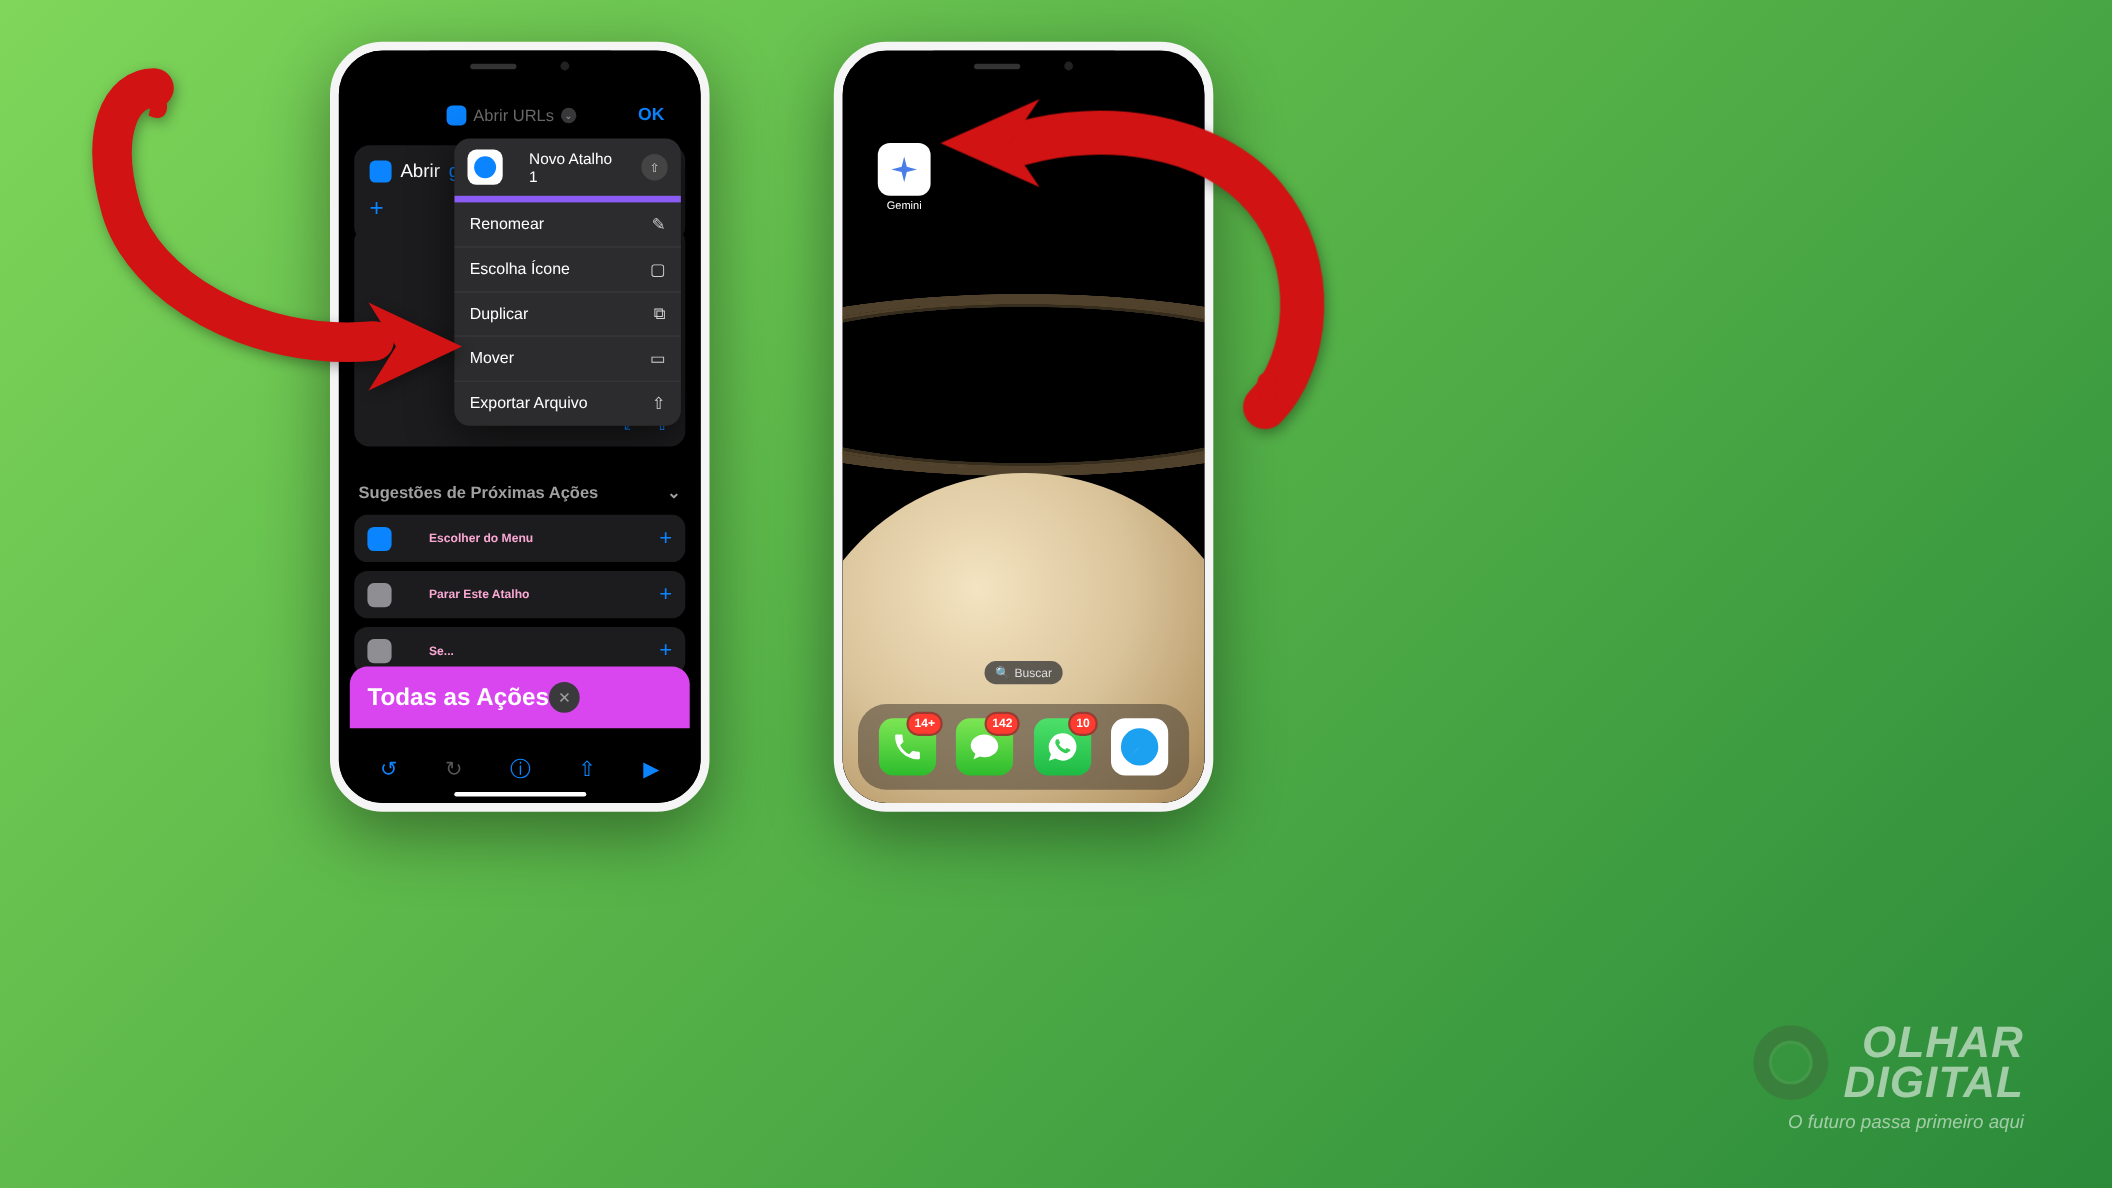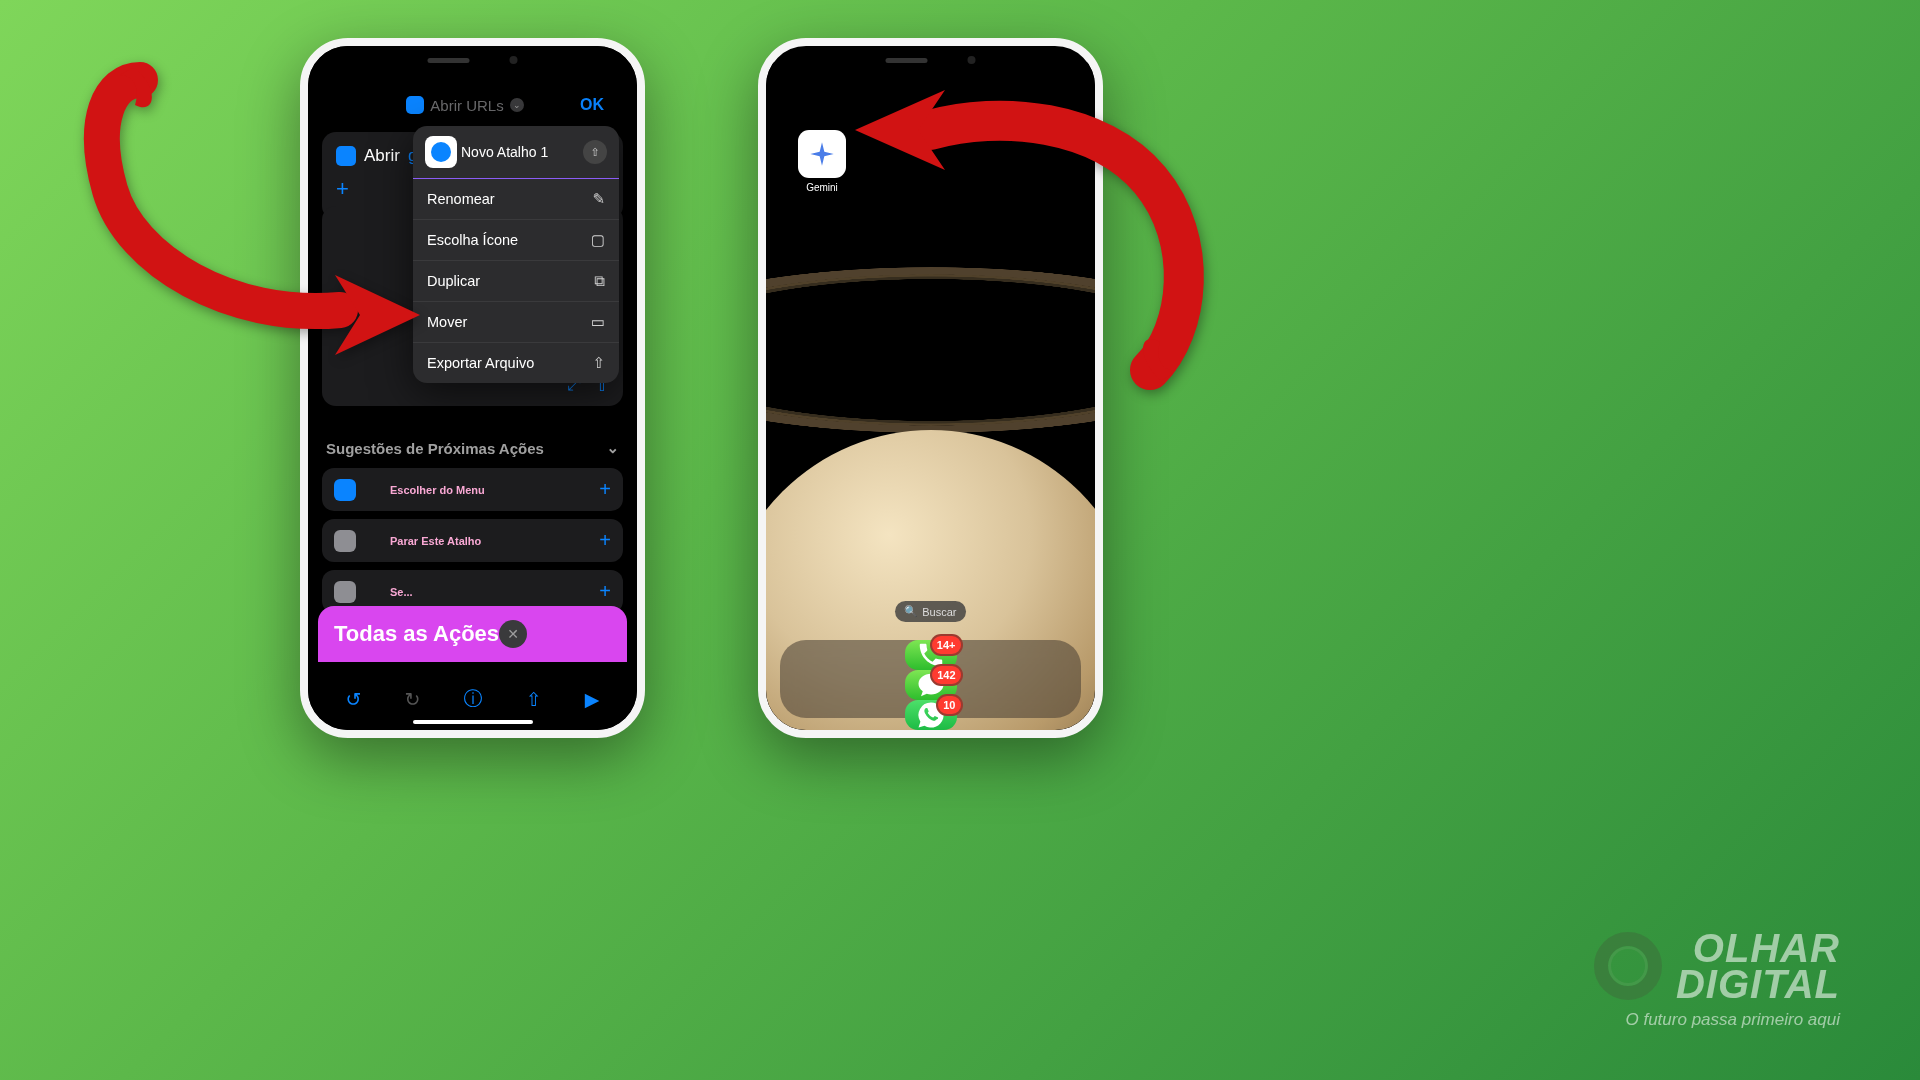--- a/index.html
+++ b/index.html
@@ -44,21 +44,21 @@
 .action-card .row1 .verb { color:#fff; }
 .action-card .row1 .link { color:#0a84ff; }
 .action-card .plus { margin-top:10px; color:#0a84ff; font-size: 22px; font-weight:300; }
 
 .context-menu {
   position: absolute; top: 80px; left: 105px; width: 206px;
   background: #2c2c2e; border-radius: 14px; overflow: hidden;
   box-shadow: 0 10px 40px rgba(0,0,0,0.6);
   z-index: 20;
 }
-.cm-head { display:flex; align-items:center; gap:4px; padding: 10px 12px; border-bottom: 1px solid #8b5cf6; }
+.cm-head { display:flex; align-items:center; gap:24px; padding: 10px 12px; border-bottom: 6px solid #8b5cf6; }
 .cm-head-icon { width: 32px; height: 32px; background:#fff; border-radius:8px; display:flex;align-items:center;justify-content:center; }
 .cm-head-icon::after{content:""; width:20px;height:20px;border-radius:50%;background:#0a84ff;}
 .cm-head-title { color:#fff; font-size: 14px; flex:1; }
 .cm-head-share { width: 24px; height: 24px; border-radius:50%; background:#444; display:flex;align-items:center;justify-content:center; color:#ccc; font-size:11px;}
 .cm-item { display:flex; align-items:center; justify-content:space-between; padding: 11px 14px; border-bottom: 1px solid #3a3a3c; color:#fff; font-size: 14.5px; }
 .cm-item:last-child{border-bottom:none;}
 .cm-item .mi-icon { color:#d0d0d0; font-size: 15px; }
 
 .dimmed-area { position:absolute; top: 160px; left:14px; right:14px; height: 200px; background:#1c1c1e; border-radius:14px; }
 .dimmed-area .bl-corner { position:absolute; bottom:10px; right:14px; display:flex; gap:14px; color:#0a84ff; font-size:17px;}
@@ -96,21 +96,21 @@
 }
 .app-icon {
   position:absolute; top:68px; left:30px; width:52px; text-align:center;
 }
 .app-icon .box { width:48px; height:48px; background:#fff; border-radius:11px; display:flex;align-items:center;justify-content:center; margin:0 auto;}
 .app-icon .box svg { width:28px; height:28px; }
 .app-icon .label { color:#fff; font-size:10px; margin-top:4px; }
 
 .search-pill { position:absolute; bottom:108px; left:50%; transform:translateX(-50%); background:rgba(60,60,60,0.8); color:#ddd; font-size:11px; padding:4px 10px; border-radius:12px; display:flex;align-items:center;gap:4px;}
 
-.dock { position:absolute; bottom:12px; left:14px; right:14px; height:78px; background:rgba(70,60,50,0.55); border-radius:26px; backdrop-filter:blur(10px); display:flex; align-items:center; justify-content:space-around; padding:0 10px;flex-direction:column;}
+.dock { position:absolute; bottom:12px; left:14px; right:14px; height:78px; background:rgba(70,60,50,0.55); border-radius:26px; backdrop-filter:blur(10px); display:flex; align-items:center; justify-content:space-around; padding:0 10px;}
 .dock .dicon { width:52px; height:52px; border-radius:13px; position:relative; display:flex;align-items:center;justify-content:center;}
 .dock .phone-app { background:linear-gradient(180deg,#7ee653,#2dbd2d);}
 .dock .msg-app   { background:linear-gradient(180deg,#7ee653,#2dbd2d);}
 .dock .wa-app    { background:linear-gradient(180deg,#4de06a,#1dbb44);}
 .dock .safari-app{ background:#fff;}
 .badge { position:absolute; top:-6px; right:-6px; min-width:22px; height:22px; background:#ff3b30; color:#fff; font-size:11px; font-weight:700; border-radius:11px; display:flex;align-items:center;justify-content:center; padding:0 5px; border:2px solid rgba(70,60,50,0.55);}
 
 
 .arrow { position:absolute; z-index:60; }
 .arrow svg { filter: drop-shadow(2px 4px 6px rgba(0,0,0,0.35)); }

